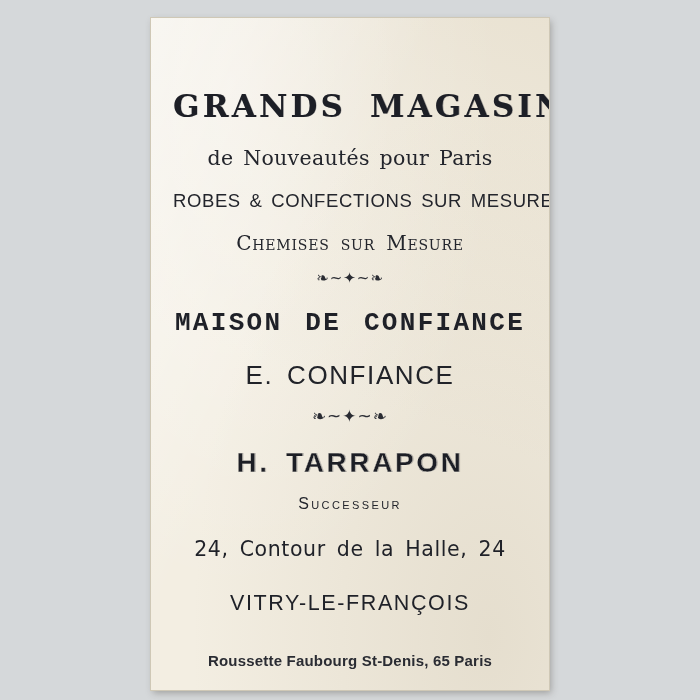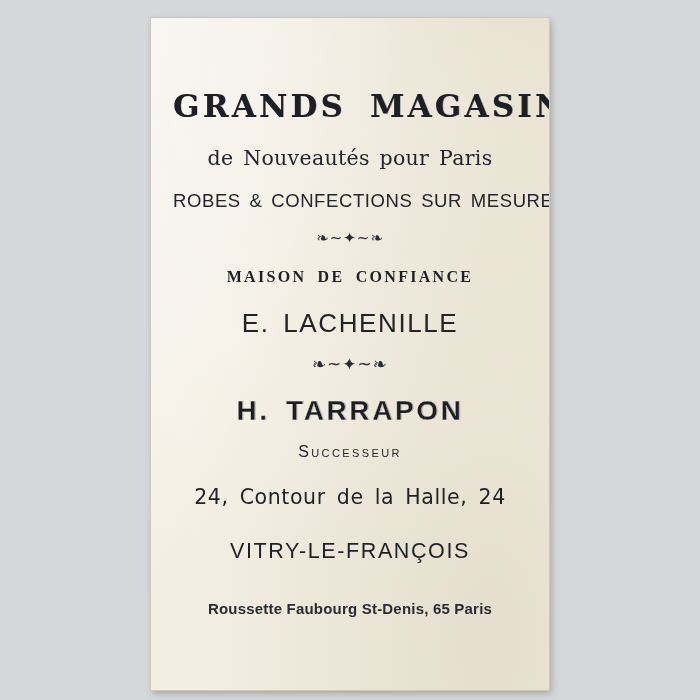--- a/index.html
+++ b/index.html
@@ -92,22 +92,22 @@
   .orn {
     font-family: "DejaVu Sans", sans-serif;
     font-size: 15px;
     letter-spacing: 1px;
     color: #2a2c33;
     line-height: 1;
   }
   .orn-1 { margin: 16px 0 22px 0; }
   .orn-2 { margin: 17px 0 22px 0; font-size: 17px; }
   .l-maison {
-    font-family: Liberation Serif, serif;
-    font-size: 16px;
+    font-family: Liberation Mono, monospace;
+    font-size: 26px;
     font-weight: bold;
     letter-spacing: 2.3px;
     word-spacing: 5px;
     margin-bottom: 22px;
     color: #1f2128;
   }
   .l-name1 {
     font-family: "Liberation Sans", sans-serif;
     font-size: 26px;
     letter-spacing: 1.6px;
@@ -165,26 +165,27 @@
 <div class="stage">
   <div class="card">
     <div class="content">
 
       <div class="line l-title">GRANDS MAGASINS</div>
 
       <div class="line l-sub1">de Nouveautés pour Paris</div>
 
       <div class="line l-sub2">ROBES &amp; CONFECTIONS SUR MESURES</div>
 
+      <div class="line l-sub3">Chemises sur Mesure</div>
 
       <div class="orn orn-1">❧~✦~❧</div>
 
       <div class="line l-maison">MAISON DE CONFIANCE</div>
 
-      <div class="line l-name1">E. LACHENILLE</div>
+      <div class="line l-name1">E. CONFIANCE</div>
 
       <div class="orn orn-2">❧~✦~❧</div>
 
       <div class="line l-name2">H. TARRAPON</div>
 
       <div class="line l-succ">Successeur</div>
 
       <div class="line l-addr">24, Contour de la Halle, 24</div>
 
       <div class="line l-city">VITRY-LE-FRANÇOIS</div>

